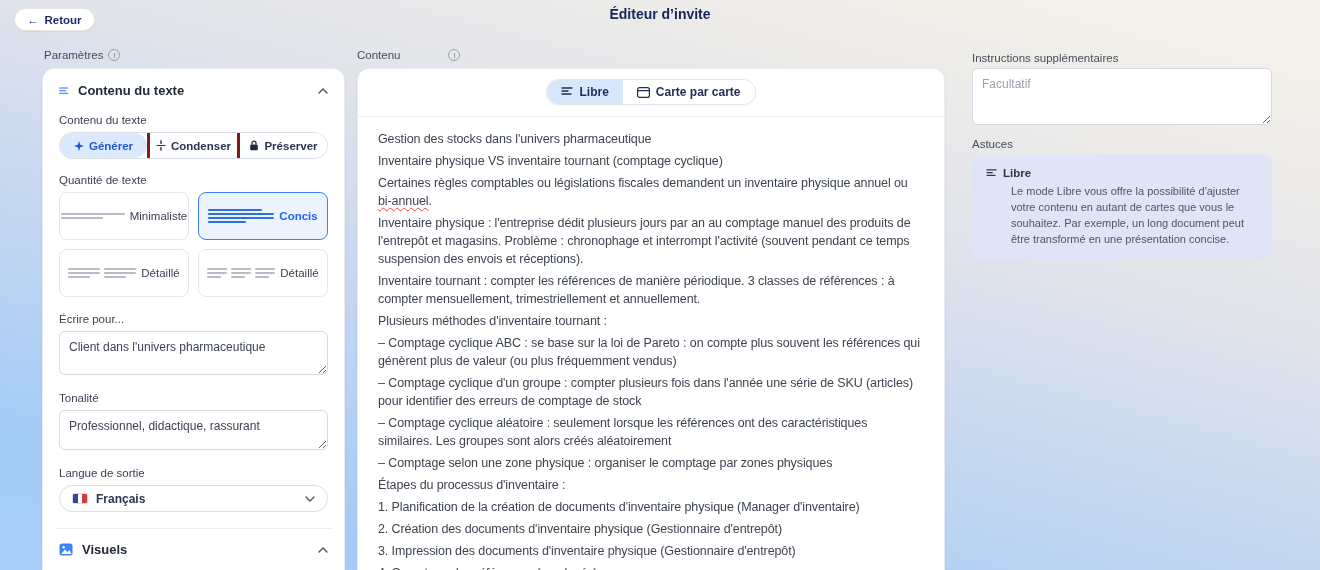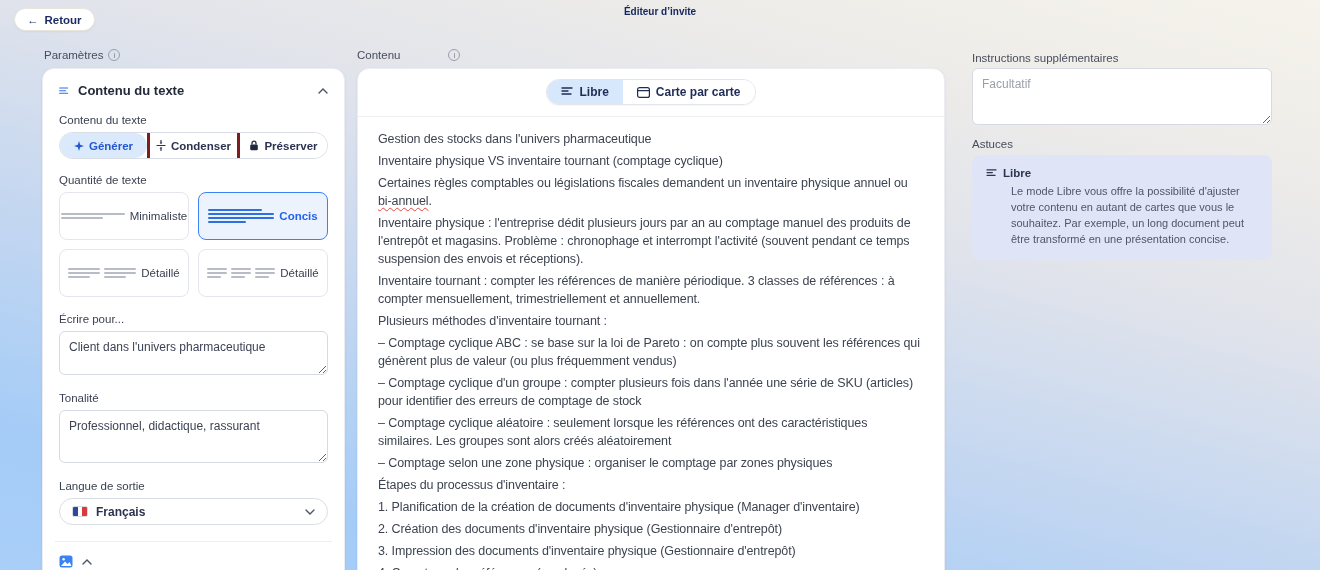--- a/index.html
+++ b/index.html
@@ -10,21 +10,21 @@
     background:linear-gradient(195deg,#f6f3ec 0%,#efede9 16%,#e2e4eb 36%,#c2d6f1 62%,#a4ccf7 85%,#a9cff9 100%);
   }
   
   .back-btn{
     position:absolute; left:14px; top:8px; height:23px; display:flex; align-items:center; gap:6px;
     background:#fff; border:1px solid #e8e5dd; border-radius:999px; padding:0 12px;
     font-size:11.5px; font-weight:700; color:#1b2a5e; cursor:pointer; box-shadow:0 1px 2px rgba(20,30,60,.05);
   }
   .page-title{
     position:absolute; left:0; right:0; top:6px; text-align:center;
-    font-size:10px; font-weight:700; color:#14265c;
+    font-size:14px; font-weight:700; color:#14265c;
   }
   
   .panel-label{ position:absolute; font-size:11.5px; color:#474d5c; display:flex; align-items:center; gap:5px; }
   .info-i{
     width:12px; height:12px; border:1px solid #9aa0ac; border-radius:50%static; border-radius:50%;
     font-size:8px; color:#7d8391; display:inline-flex; align-items:center; justify-content:center; font-style:normal;
   }
   .card{ background:#fff; border:1px solid #ebedf2; border-radius:12px; box-shadow:0 1px 3px rgba(16,24,40,.07); }
   .chev{ width:10px; height:10px; display:inline-block; }
   textarea{
@@ -218,21 +218,21 @@
       </div>
     </div>
 
     <div class="field">
       <div class="f-label">Écrire pour...</div>
       <textarea style="height: 44px;">Client dans l'univers pharmaceutique</textarea>
     </div>
 
     <div class="field">
       <div class="f-label">Tonalité</div>
-      <textarea style="height: 53px;">Professionnel, didactique, rassurant</textarea>
+      <textarea style="height: 40px;">Professionnel, didactique, rassurant</textarea>
     </div>
 
     <div class="f-label" style="margin-top:3px">Langue de sortie</div>
     <div class="select">
       <span class="flag">
         <i style="background:#2a4b9b"></i>
           <i style="background:#fff"></i>
           <i style="background:#d93a3a"></i>
       </span>
       <span>Français</span>
@@ -243,20 +243,21 @@
     </div>
 
     <div class="divider"></div>
 
     <div class="sec-head" style="margin-bottom:13px">
       <svg width="14" height="13" viewBox="0 0 14 13">
         <rect x="0.5" y="0.5" width="13" height="12" rx="2.5" fill="#3b82f6"></rect>
         <circle cx="4.6" cy="4.2" r="1.2" fill="#fff"></circle>
         <path d="M2 11 L6 6.5 L8.5 9 L10.5 7 L12.5 11 Z" fill="#fff"></path>
       </svg>
+      <span class="ttl">Visuels</span>
       <svg class="chev" viewBox="0 0 10 6">
         <path d="M1 5 L5 1 L9 5" stroke="#4b5563" stroke-width="1.4" fill="none" stroke-linecap="round"></path>
       </svg>
     </div>
 
   </div>
 
   <div class="content-card card">
     <div class="tabs-row">
       <div class="tabs">

